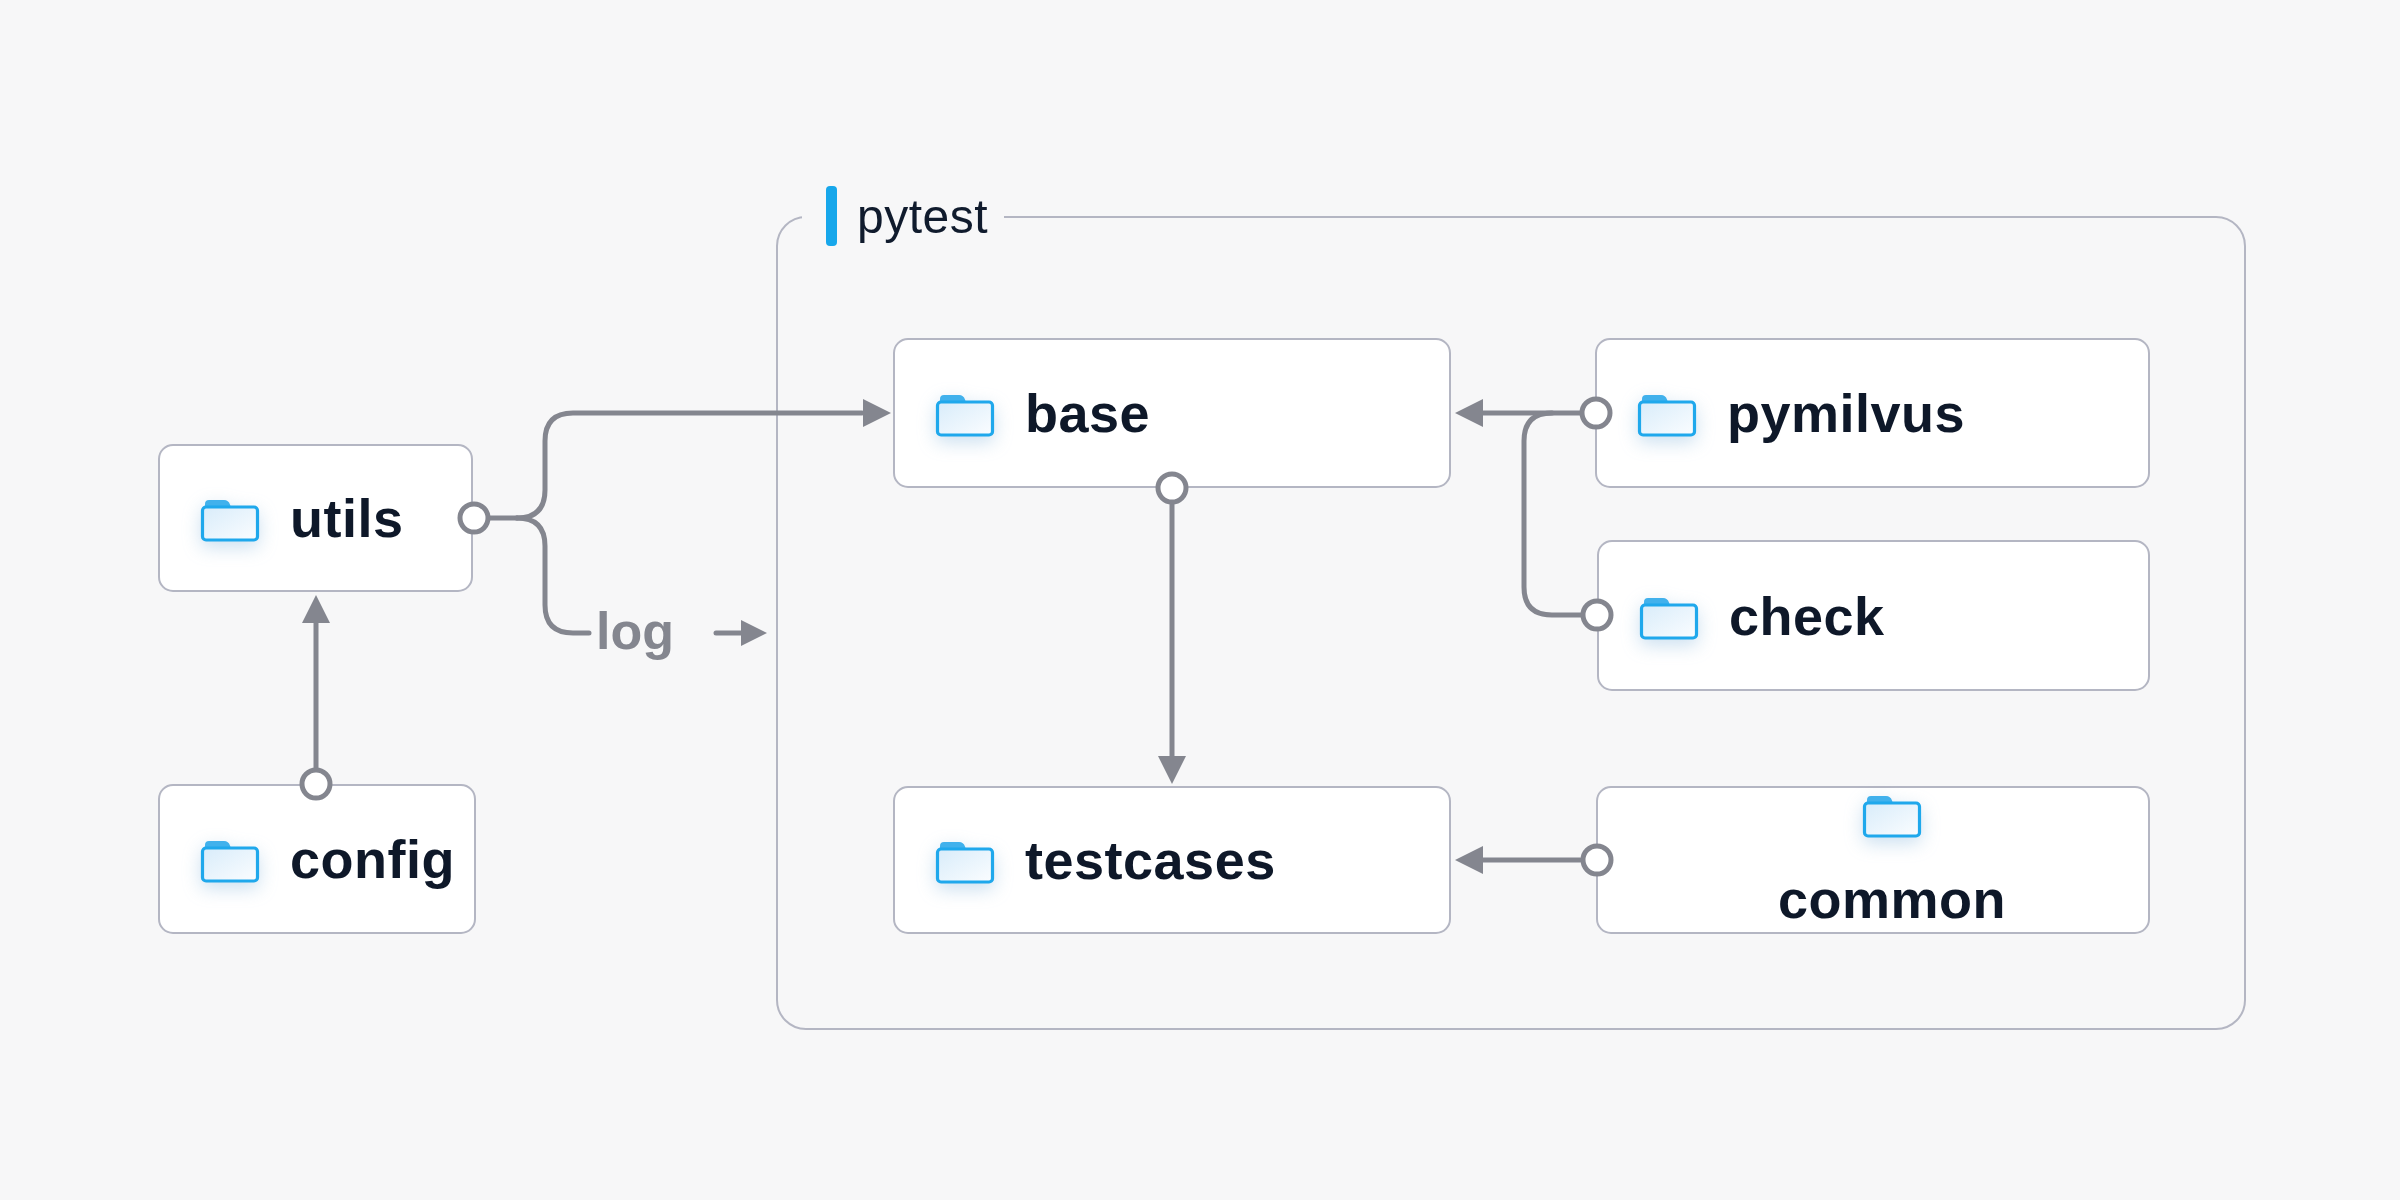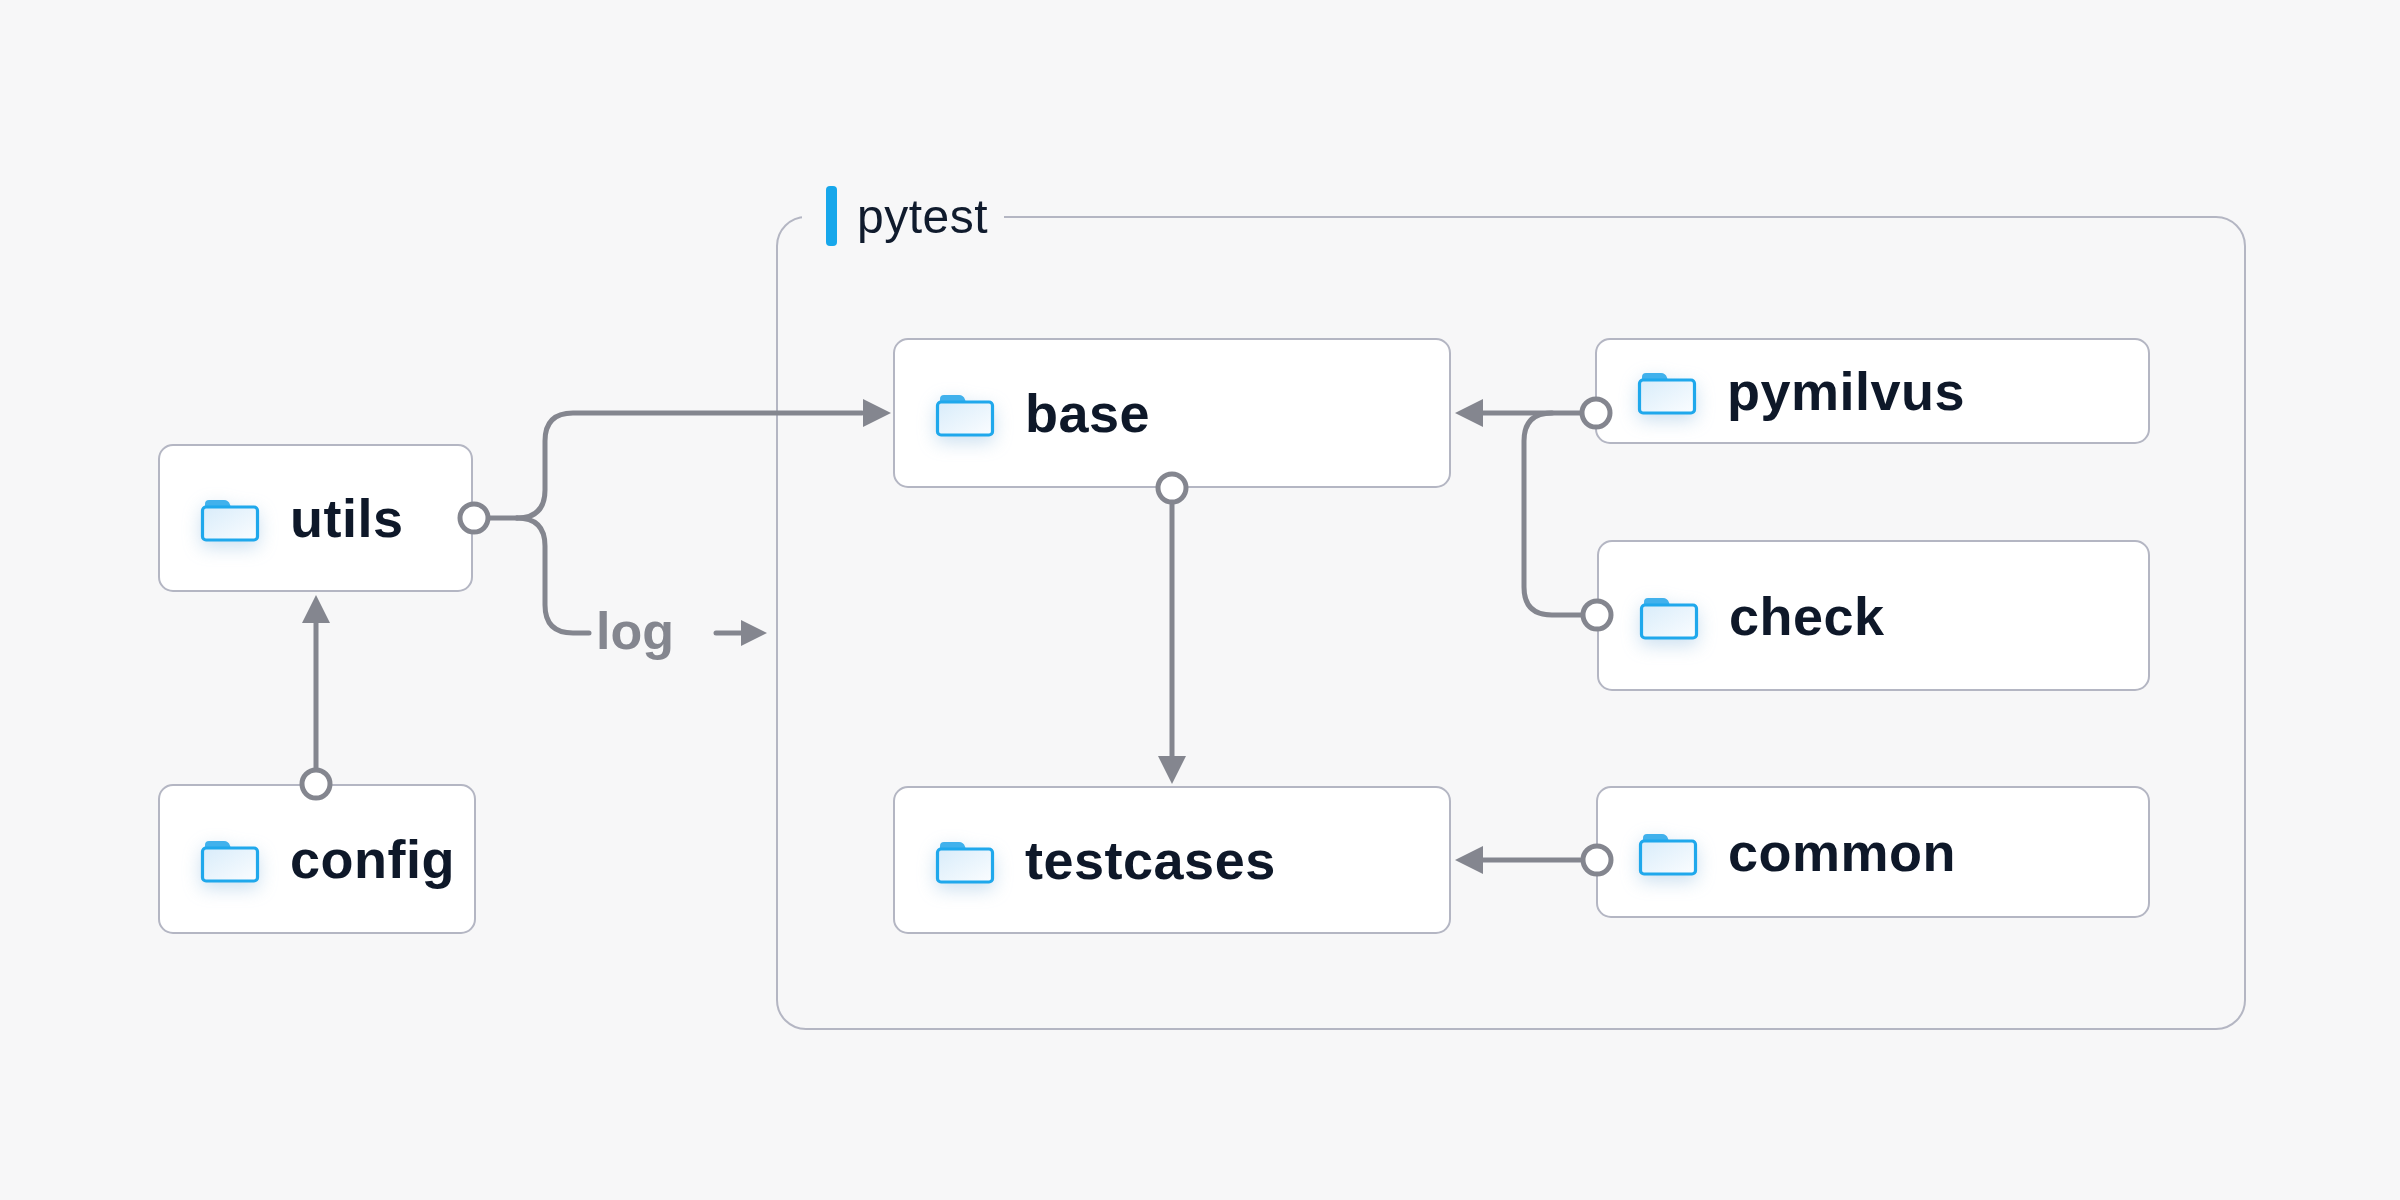--- a/index.html
+++ b/index.html
@@ -63,24 +63,24 @@
     font-size: 54px;
     font-weight: 700;
     color: #0e1829;
     letter-spacing: 0.5px;
   }
   .folder-svg { filter: drop-shadow(0 6px 9px rgba(100,160,210,0.33)); flex: 0 0 auto; }
 
   .node-utils     { left: 158px;  top: 444px; width: 315px; height: 148px; }
   .node-config    { left: 158px;  top: 784px; width: 318px; height: 150px; }
   .node-base      { left: 893px;  top: 338px; width: 558px; height: 150px; }
-  .node-pymilvus  { left: 1595px; top: 338px; width: 555px; height: 106px; }
+  .node-pymilvus  { left: 1595px; top: 338px; width: 555px; height: 150px; }
   .node-check     { left: 1597px; top: 540px; width: 553px; height: 151px; }
   .node-testcases { left: 893px;  top: 786px; width: 558px; height: 148px; }
-  .node-common    { left: 1596px; top: 786px; width: 554px; height: 132px; }
+  .node-common    { left: 1596px; top: 786px; width: 554px; height: 148px; flex-direction: column; }
 
   
   .edges-svg {
     position: absolute;
     left: 0; top: 0;
     width: 2400px; height: 1200px;
     z-index: 5;
     pointer-events: none;
   }
   .edge-path {

